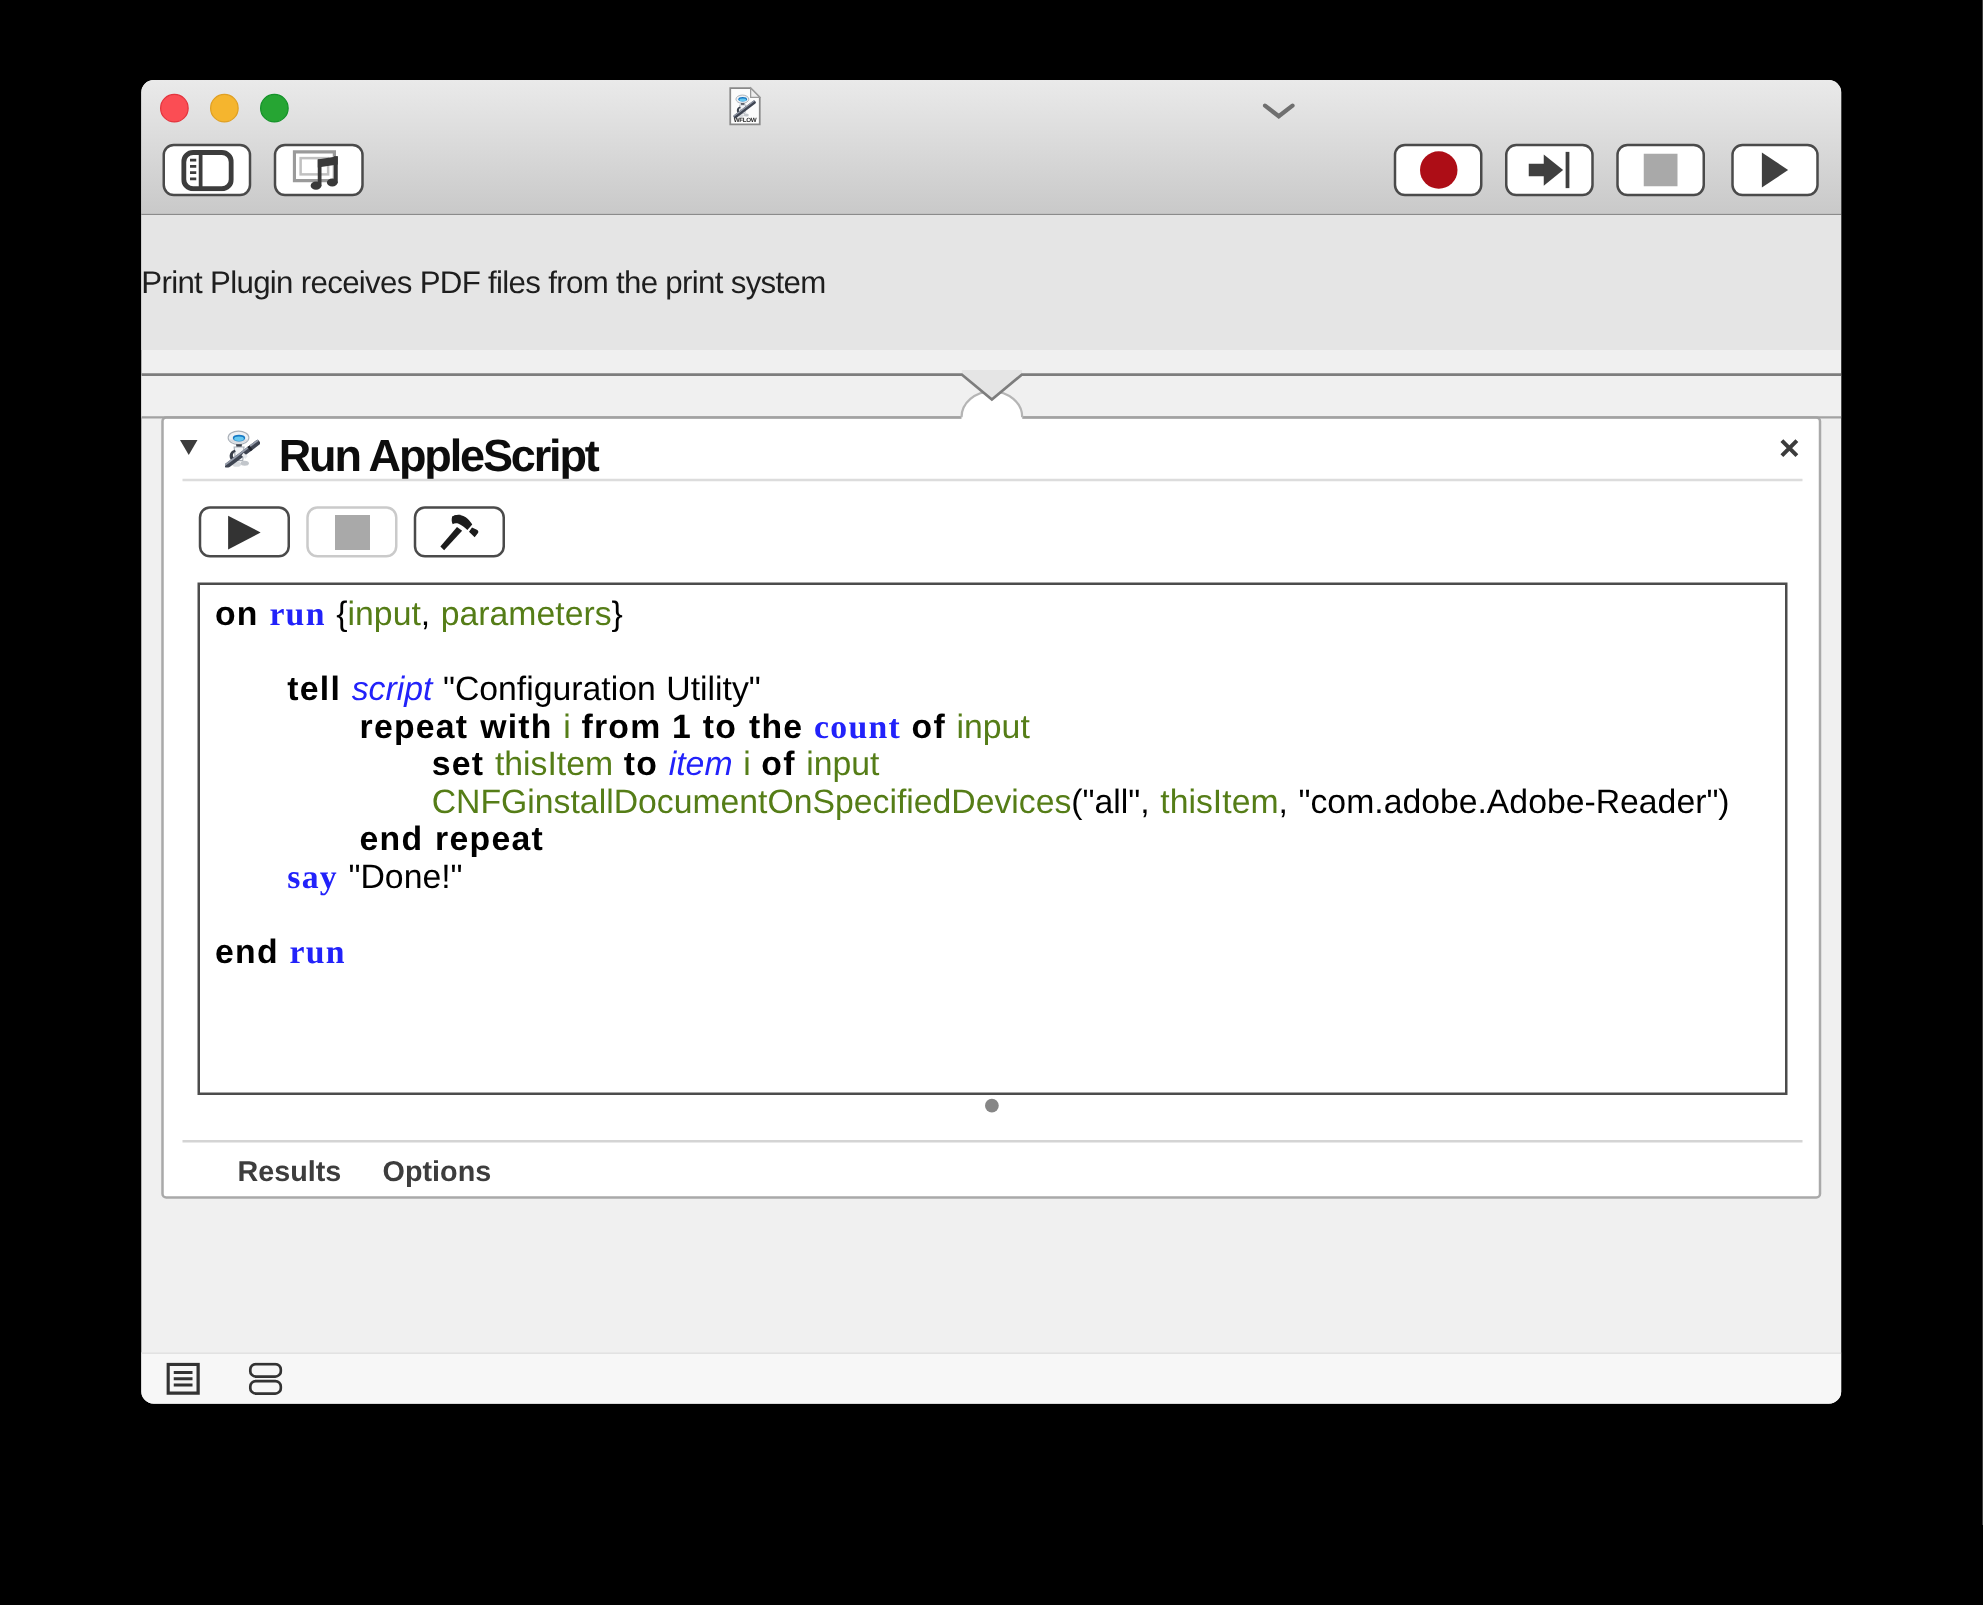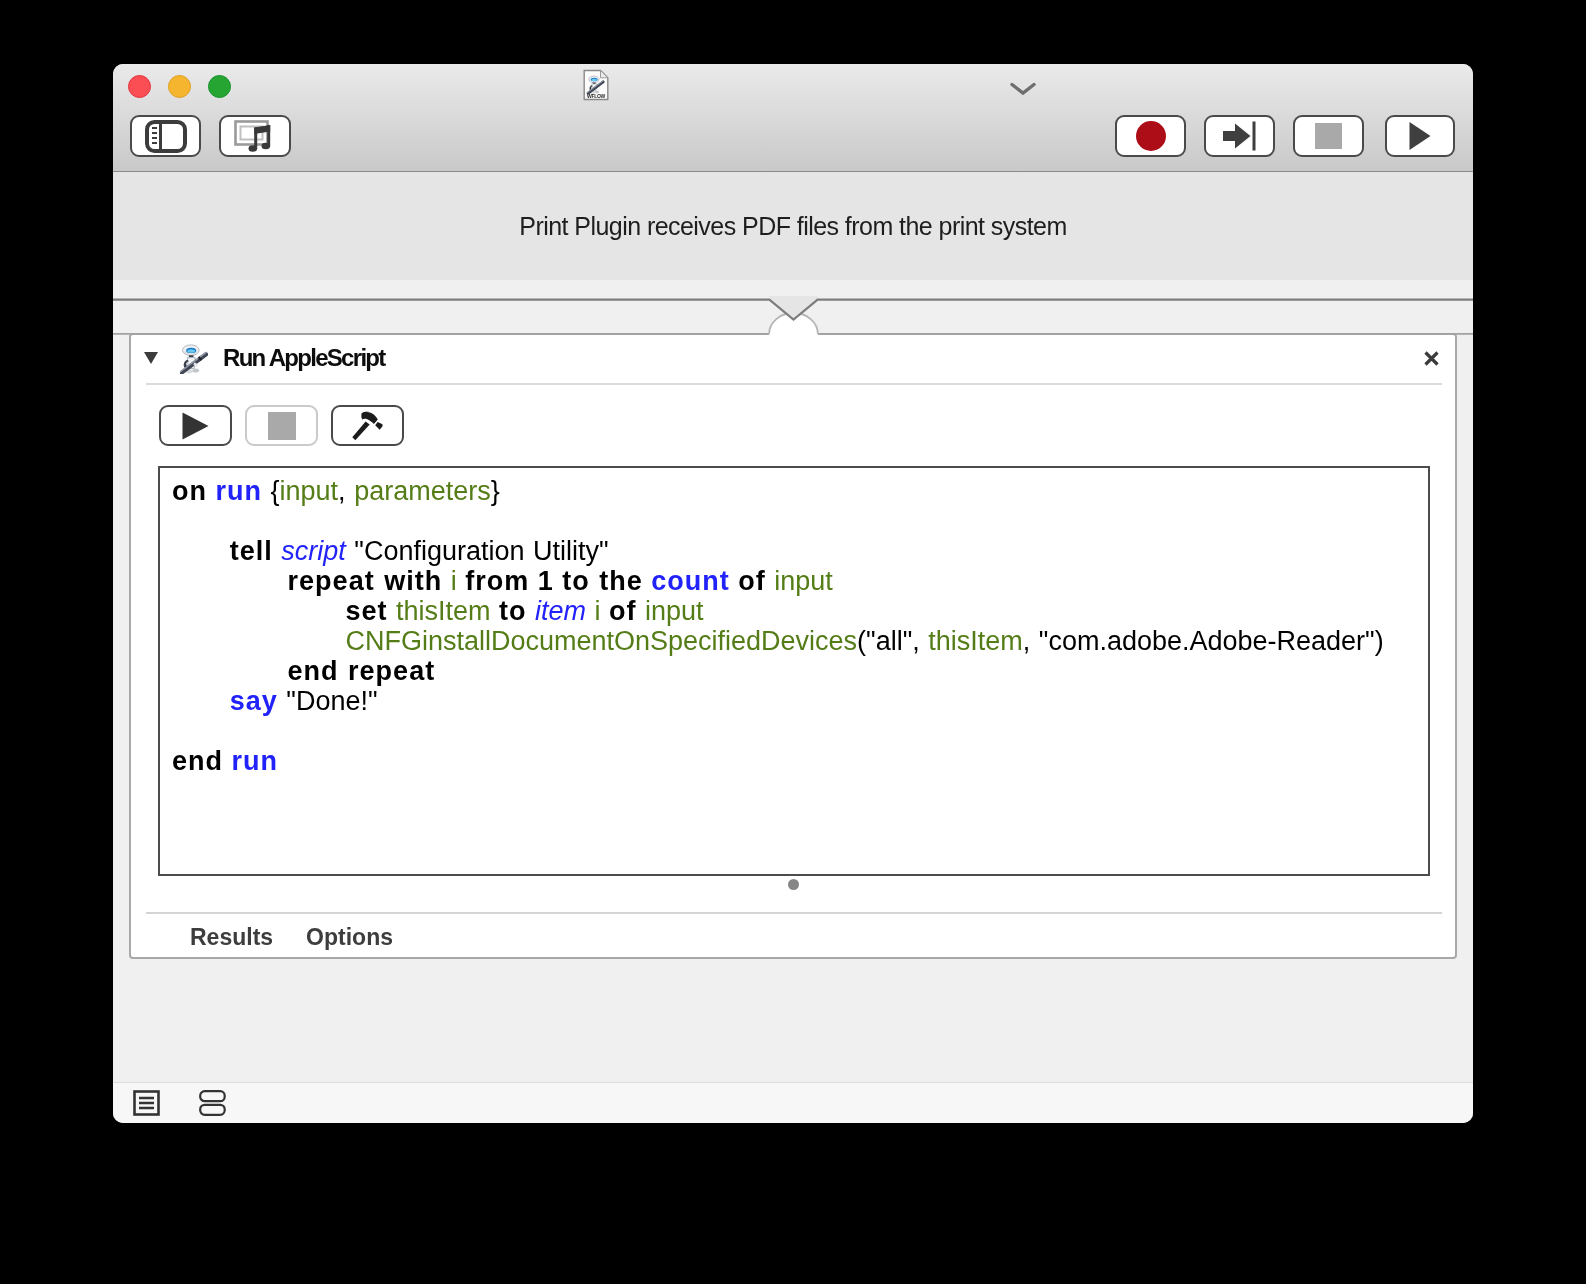--- a/index.html
+++ b/index.html
@@ -5,34 +5,34 @@
   html,body{margin:0;padding:0;background:#000;}
   body{width:1586px;height:1284px;position:relative;font-family:"Liberation Sans",sans-serif;overflow:hidden;}
   .win{position:absolute;left:113px;top:64px;width:1360px;height:1059px;border-radius:10px;background:#f0f0f0;overflow:hidden;}
   .titlebar{position:absolute;left:0;top:0;width:100%;height:108px;background:linear-gradient(#eaeaea,#c9c9c9);border-bottom:1px solid #8b8b8b;box-sizing:border-box;}
   .tl{position:absolute;top:10.5px;width:23px;height:23px;border-radius:50%;}
   .tl.red{left:15px;background:#fb4d54;border:1px solid #e4353e;box-sizing:border-box;}
   .tl.yel{left:55px;background:#f5b52e;border:1px solid #e0a023;box-sizing:border-box;}
   .tl.grn{left:95px;background:#26a533;border:1px solid #15932a;box-sizing:border-box;}
   .title{position:absolute;left:507px;top:5px;font-size:26px;font-weight:700;letter-spacing:-0.3px;color:#2b2b2b;white-space:nowrap;}
   .tbtn{position:absolute;top:51px;height:42px;background:#fff;border:2px solid #4a4a4a;border-radius:9px;box-sizing:border-box;display:flex;align-items:center;justify-content:center;}
-  .desc{position:absolute;left:0;top:108px;width:100%;height:108px;background:#e5e5e5;display:flex;align-items:center;justify-content:center;}
+  .desc{position:absolute;left:0;top:108px;width:100%;height:108px;background:#e5e5e5;display:flex;align-items:center;}
   .desc span{font-size:25px;letter-spacing:-0.55px;color:#1e1e1e;}
   .band{position:absolute;left:0;top:236px;width:100%;height:34px;background:#f0f0f0;}
   .notchsvg{position:absolute;left:0;top:232px;width:1360px;height:48px;z-index:5;}
   .panel{position:absolute;left:16px;top:269px;width:1328px;height:626px;background:#fff;border:2px solid #a9a9a9;border-radius:4px;box-sizing:border-box;}
   .ptri{position:absolute;left:13px;top:17px;width:0;height:0;border-left:7px solid transparent;border-right:7px solid transparent;border-top:12.5px solid #3c3c3c;}
-  .ptitle{position:absolute;left:92px;top:9px;font-size:24px;font-weight:700;letter-spacing:-1.7px;color:#0d0d0d;}
+  .ptitle{position:absolute;left:92px;top:9px;font-size:36px;font-weight:700;letter-spacing:-1.7px;color:#0d0d0d;}
   .pclose{position:absolute;left:1293px;top:16px;width:15px;height:15px;}
   .hdrdiv{position:absolute;left:15px;top:48px;width:1296px;height:2px;background:#dcdcdc;}
   .abtn{position:absolute;top:70px;width:73px;height:41px;background:#fff;border:2px solid #4a4a4a;border-radius:9px;box-sizing:border-box;display:flex;align-items:center;justify-content:center;}
   .codebox{position:absolute;left:27px;top:131px;width:1272px;height:410px;background:#fff;border:2px solid #4c4c4c;box-sizing:border-box;overflow:hidden;}
   .code{position:absolute;left:12px;top:7.5px;font-size:27px;line-height:30px;color:#000;white-space:nowrap;word-spacing:1px;}
   .code .kb{font-weight:700;color:#000;letter-spacing:1px;}
-  .code .cb{font-weight:700;color:#2222fa;letter-spacing:1px;}
+  .code .cb{font-weight:700;color:#2222fa;letter-spacing:1px;font-family:Liberation Serif, serif;}
   .code .ci{font-style:italic;color:#2222fa;}
   .code .g{color:#557d17;}
   .i1{margin-left:57.8px;}.i2{margin-left:115.6px;}.i3{margin-left:173.4px;}
   .dot{position:absolute;left:657px;top:544px;width:11px;height:11px;border-radius:50%;background:#868686;}
   .resdiv{position:absolute;left:15px;top:577px;width:1296px;height:2px;background:#d4d4d4;}
   .reslinks{position:absolute;left:59px;top:589px;font-size:23px;font-weight:700;color:#3d3d3d;}
   .reslinks span{margin-right:33px;}
   .bottombar{position:absolute;left:0;top:1018px;width:100%;height:41px;background:#f7f7f7;border-top:1px solid #dcdcdc;box-sizing:border-box;}
 </style>
 </head>

